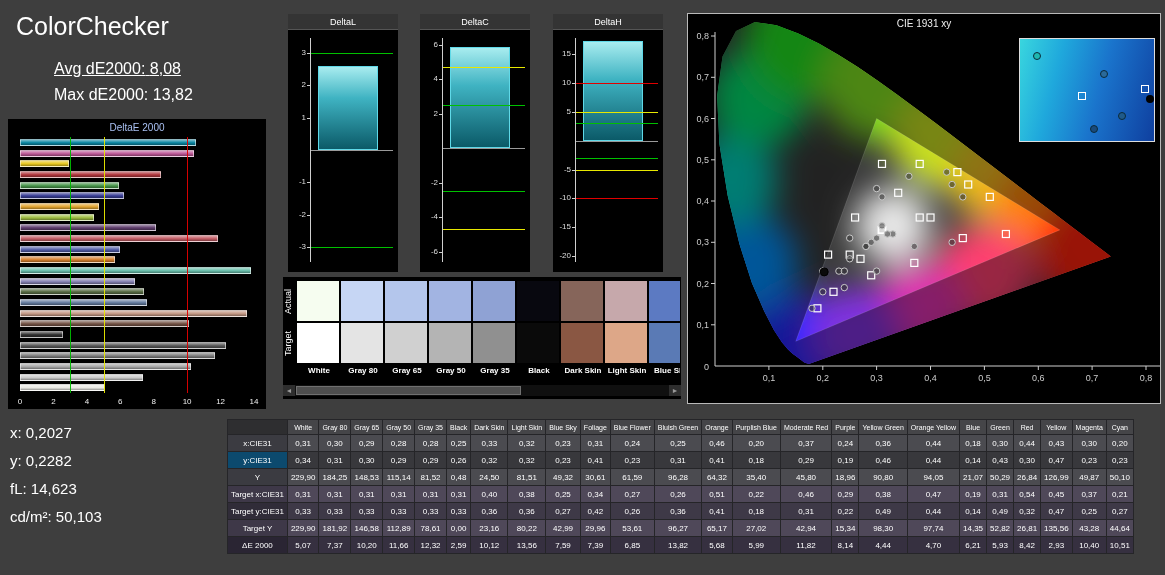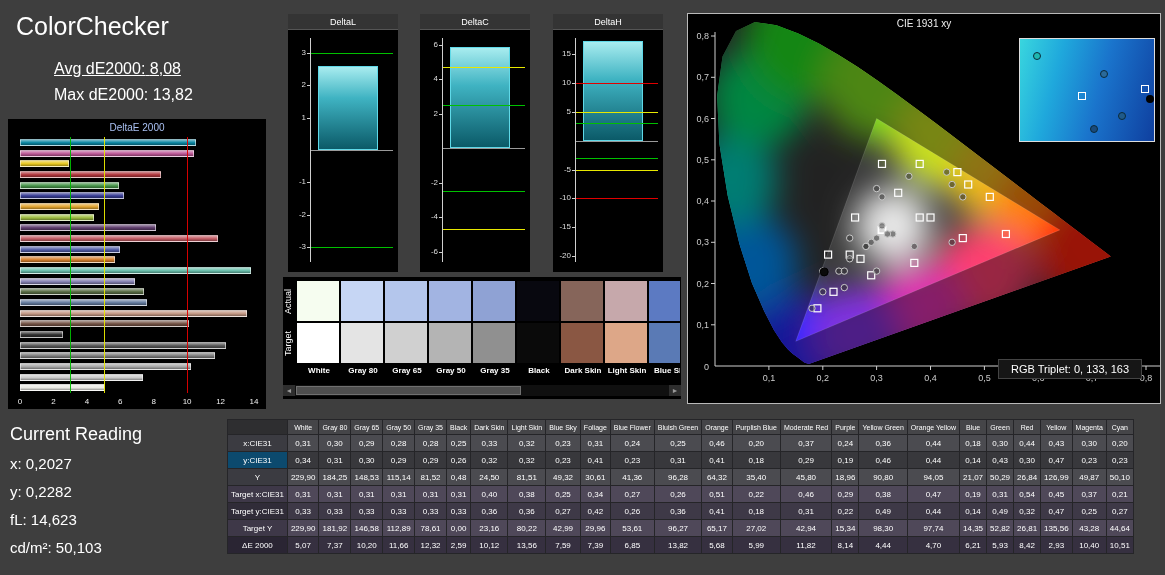--- a/index.html
+++ b/index.html
@@ -374,25 +374,23 @@
       </svg>
     <div id="cie-inset">
         <div class="in-ci" style="left: 10%; top: 13%; background: rgb(31, 184, 176);"></div>
         <div class="in-sq" style="left: 43%; top: 52%;"></div>
         <div class="in-sq" style="left: 90%; top: 45%;"></div>
         <div class="in-ci" style="left: 60%; top: 30%; background: rgb(42, 106, 154);"></div>
         <div class="in-ci" style="left: 73%; top: 72%; background: rgb(31, 90, 138);"></div>
         <div class="in-ci" style="left: 52%; top: 84%; background: rgb(26, 74, 122);"></div>
         <div class="in-dot" style="left: 94%; top: 55%;"></div>
       </div>
-    <div id="rgb-triplet">RGB Triplet: 0, 133, 163</div>
   </div>
 
   <div id="current-reading">
-    <div class="cr-title">Current Reading</div>
     <div class="cr-line">
       <span>x:</span>
       <span>0,2027</span>
     </div>
     <div class="cr-line">
       <span>y:</span>
       <span>0,2282</span>
     </div>
     <div class="cr-line">
       <span>fL:</span>
@@ -493,21 +491,21 @@
             <td>229,90</td>
             <td>184,25</td>
             <td>148,53</td>
             <td>115,14</td>
             <td>81,52</td>
             <td>0,48</td>
             <td>24,50</td>
             <td>81,51</td>
             <td>49,32</td>
             <td>30,61</td>
-            <td>41,36</td>
+            <td>61,59</td>
             <td>96,28</td>
             <td>64,32</td>
             <td>35,40</td>
             <td>45,80</td>
             <td>18,96</td>
             <td>90,80</td>
             <td>94,05</td>
             <td>21,07</td>
             <td>50,29</td>
             <td>26,84</td>

